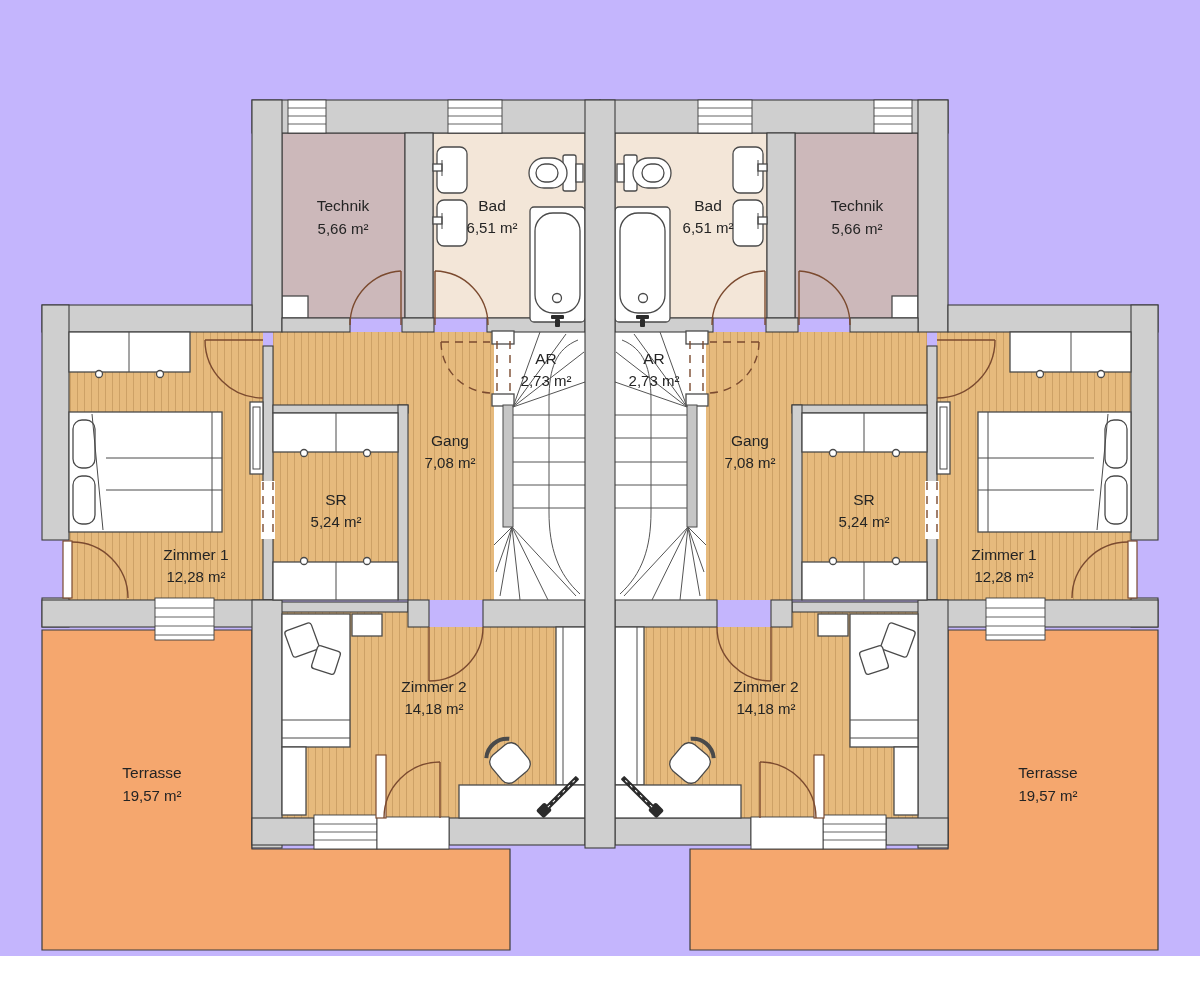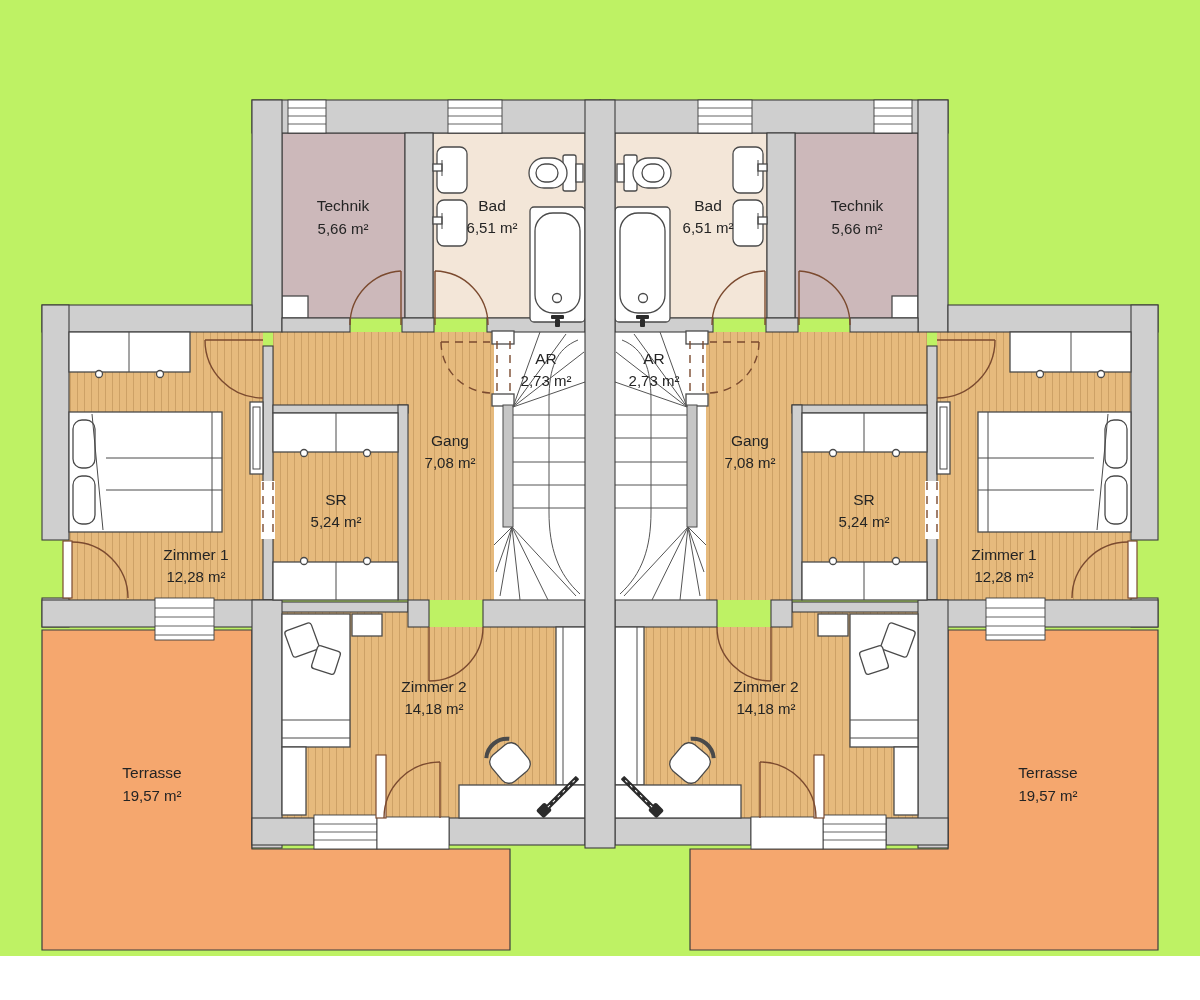--- a/index.html
+++ b/index.html
@@ -1,17 +1,17 @@
 <!DOCTYPE html>
 <html style="--c-wall: #cfcfcf; --c-outline: #3d3d3d; --c-wood: #e6ba7d; --c-technik: #ccb8ba; --c-bad: #f3e6d8; --c-terrasse: #f5a76e; --c-door: #7b4a2f; --c-label: #242424;"><head>
 <meta charset="utf-8">
 <style>
   html,body{margin:0;padding:0;background:#fff;}
   body{font-family:"Liberation Sans",sans-serif;}
-  .stage{position:relative;width:1200px;height:956px;background:#bef264;overflow:hidden;}
+  .stage{position:relative;width:1200px;height:956px;background:#c4b5fd;overflow:hidden;}
   .stage svg{position:absolute;left:0;top:0;}
   
   .wall   {fill:var(--c-wall,#cfcfcf);stroke:var(--c-outline,#3d3d3d);stroke-width:1.1;}
   .pwall  {fill:var(--c-wall,#cfcfcf);stroke:var(--c-outline,#3d3d3d);stroke-width:1.1;}
   .tech   {fill:var(--c-technik,#ccb8ba);stroke:var(--c-outline,#3d3d3d);stroke-width:1;}
   .badf   {fill:var(--c-bad,#f3e6d8);stroke:var(--c-outline,#3d3d3d);stroke-width:1;}
   .wood   {fill:url(#woodP);stroke:none;}
   .wfloor {fill:#ffffff;stroke:none;}
   .ter    {fill:var(--c-terrasse,#f5a76e);stroke:var(--c-outline,#3d3d3d);stroke-width:1.2;}
   .furn   {fill:#ffffff;stroke:#4a4a4a;stroke-width:1.3;}

